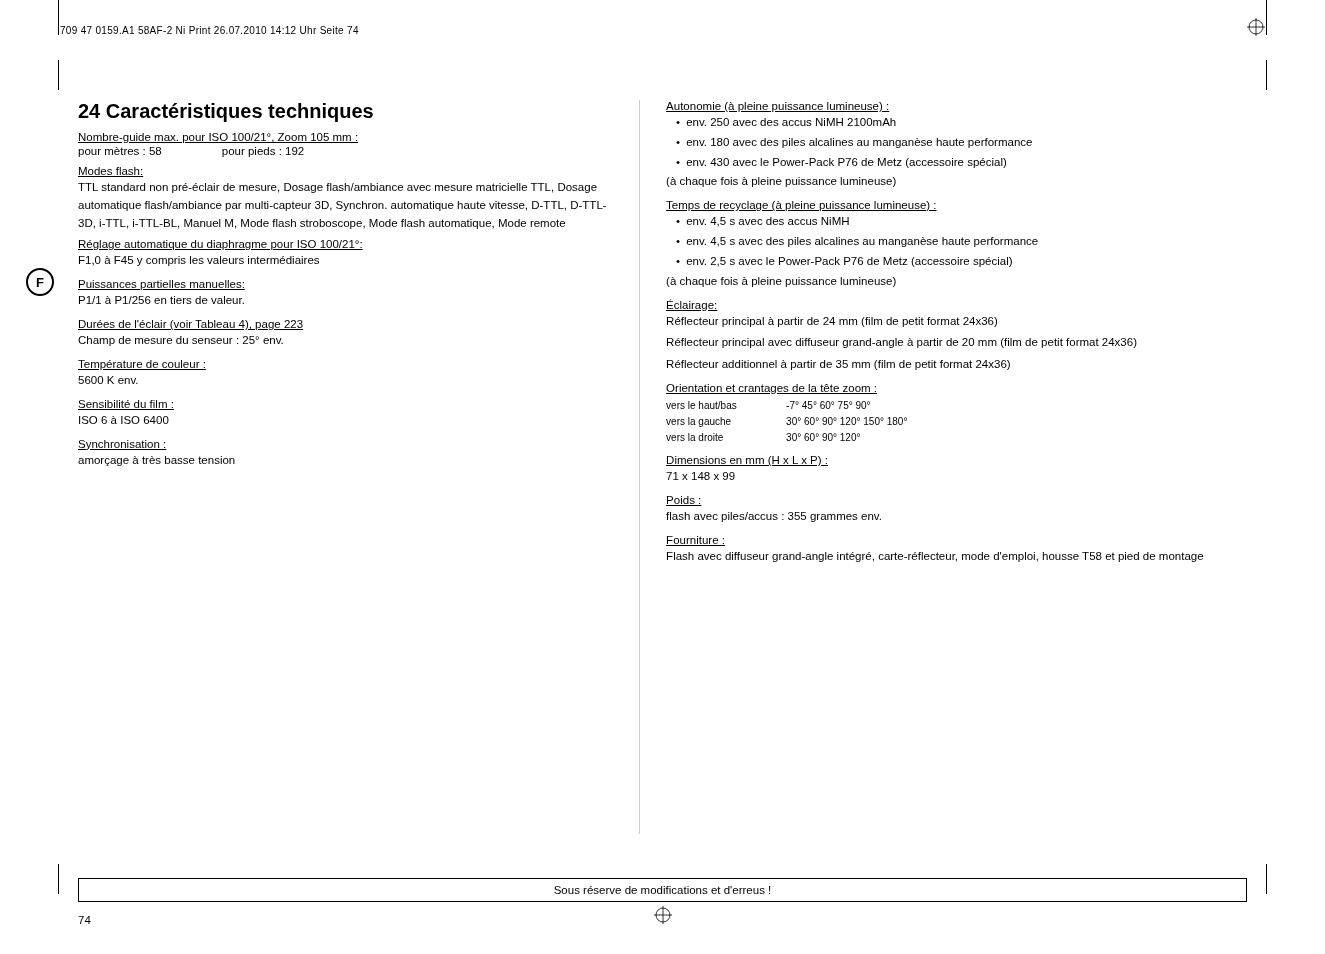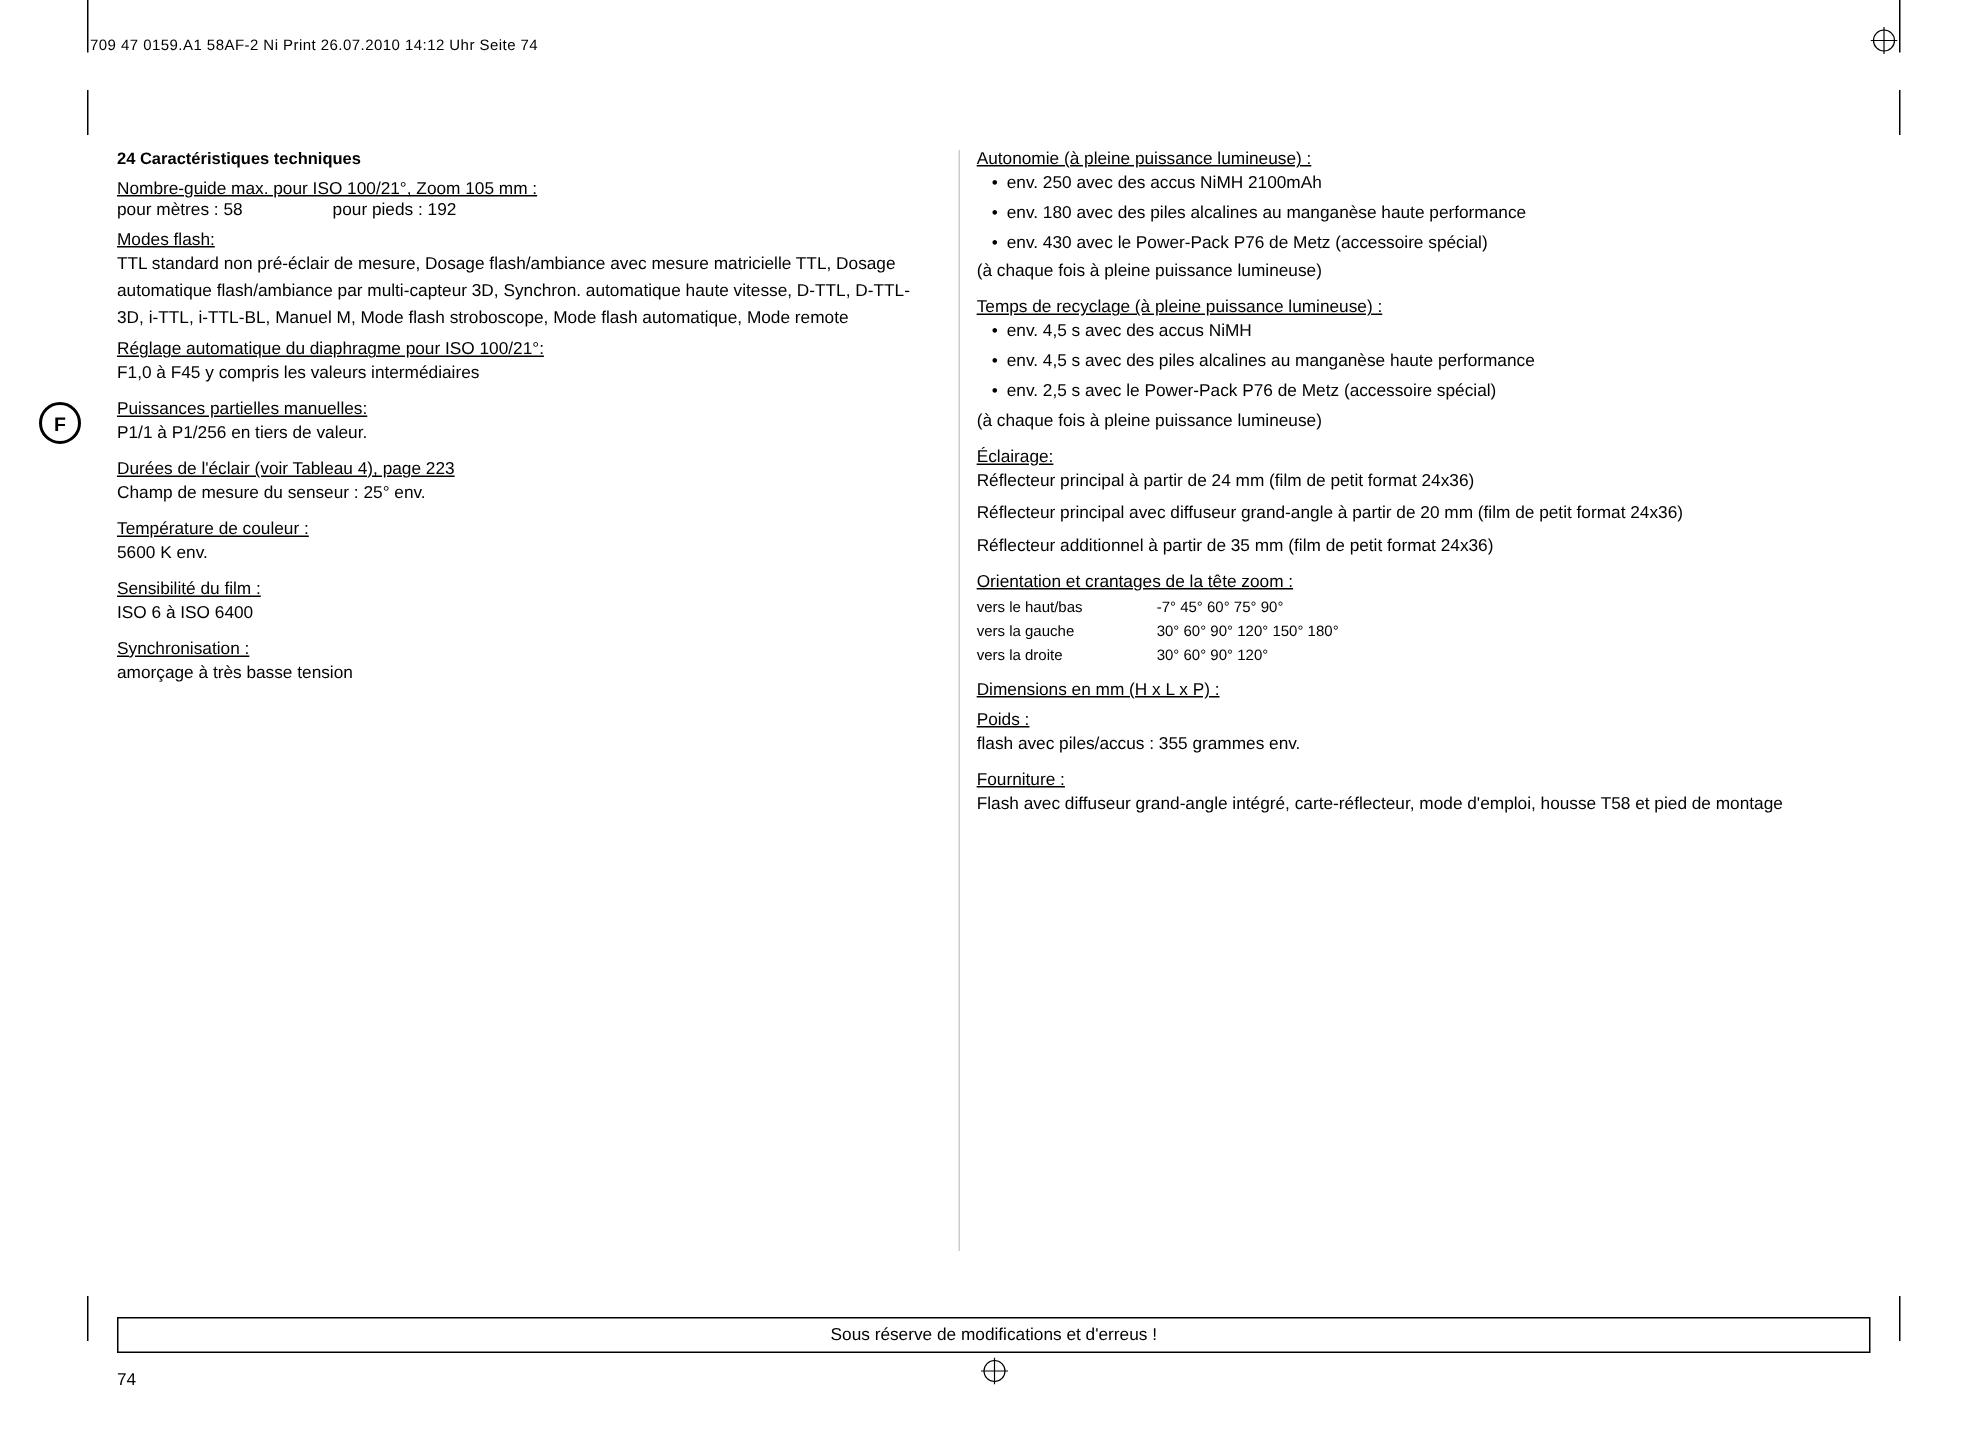--- a/index.html
+++ b/index.html
@@ -105,26 +105,26 @@
     
     .left-col {
       width: 48%;
       padding-right: 30px;
       position: relative;
     }
 
     
     .right-col {
       width: 52%;
-      padding-left: 11px;
+      padding-left: 26px;
       border-left: 1px solid #ccc;
     }
 
     .section-title {
-      font-size: 11px;
+      font-size: 20px;
       font-weight: bold;
       margin-bottom: 0;
     }
 
     .underline-label {
       text-decoration: underline;
       font-size: 11.5px;
       margin-top: 8px;
       margin-bottom: 2px;
       display: block;
@@ -376,20 +376,21 @@
           <span class="orient-label">vers la gauche</span>
           <span class="orient-degrees">30°   60°   90°   120°   150°   180°</span>
         </div>
         <div class="orientation-row">
           <span class="orient-label">vers la droite</span>
           <span class="orient-degrees">30°   60°   90°   120°</span>
         </div>
       </div>
 
       <span class="underline-label">Dimensions en mm (H x L x P) :</span>
+      <div class="content-text">71 x 148 x 99</div>
 
       <span class="underline-label">Poids :</span>
       <div class="content-text">flash avec piles/accus :   355 grammes env.</div>
 
       <span class="underline-label">Fourniture :</span>
       <div class="content-text">Flash avec diffuseur grand-angle intégré, carte-réflecteur, mode d'emploi, housse T58 et pied de montage</div>
     </div>
   </div>
 
   <div class="footer-bar">

